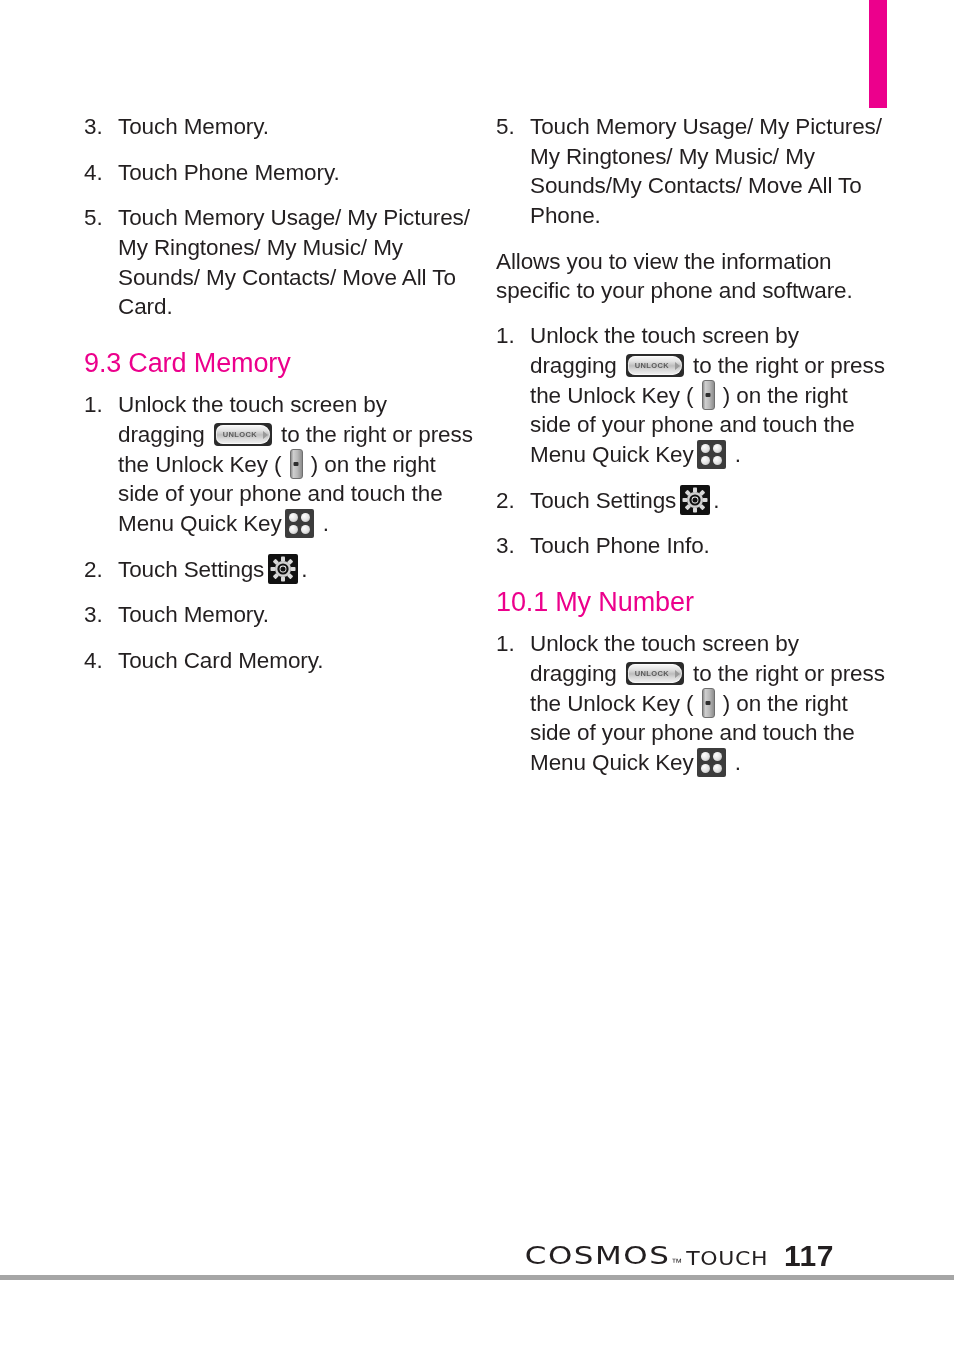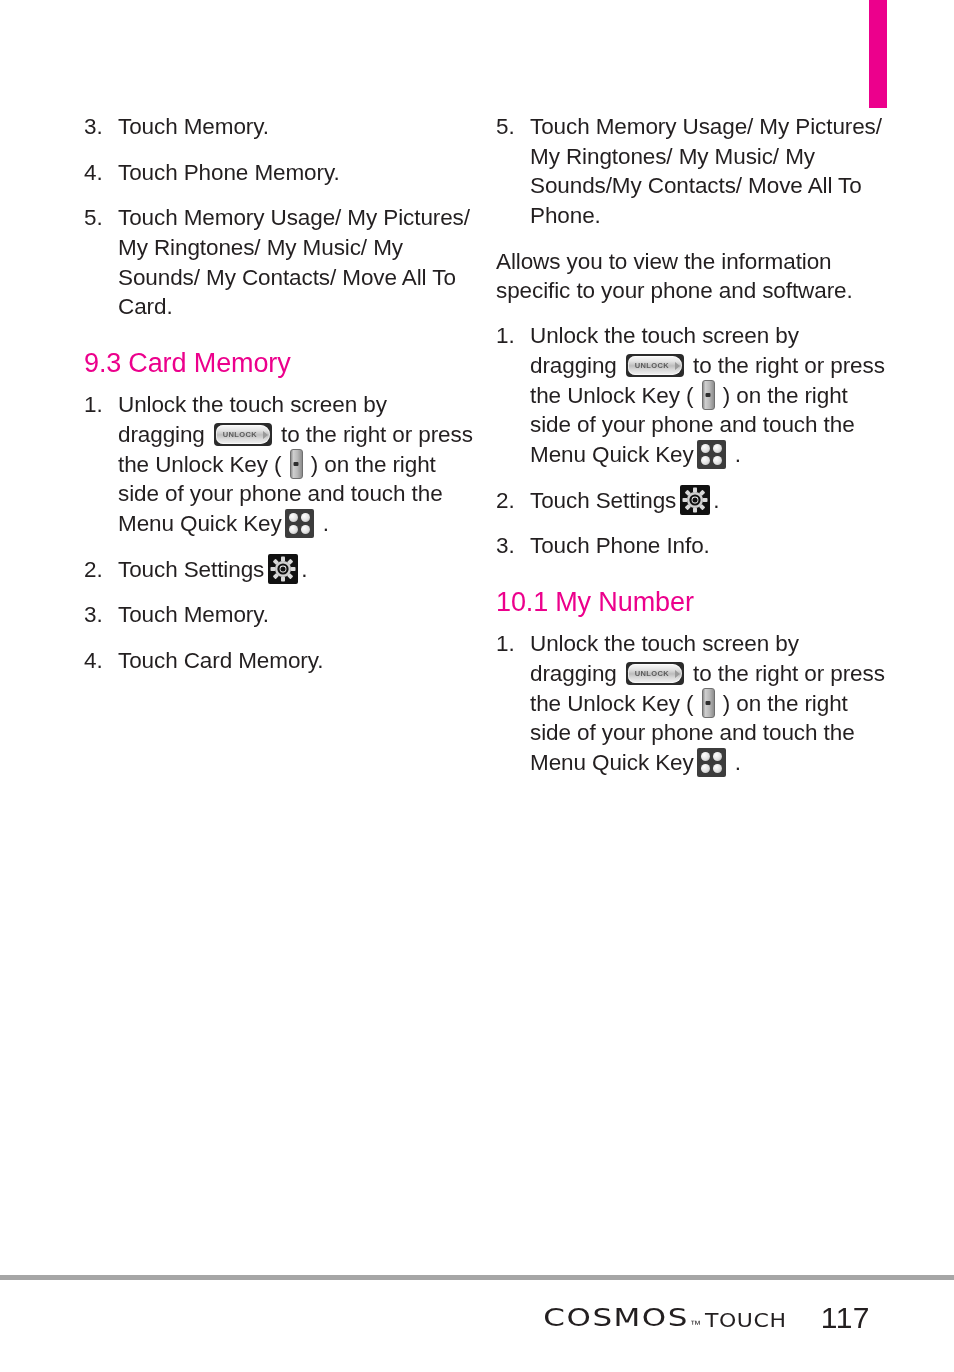--- a/index.html
+++ b/index.html
@@ -207,27 +207,27 @@
     position: absolute;
     left: 0;
     top: 1275px;
     width: 954px;
     height: 5px;
     background: #a6a6a6;
   }
   .footer {
     position: absolute;
     left: 0;
-    top: 1292px;
+    top: 1223px;
     width: 954px;
     height: 50px;
     display: flex;
-    align-items: center;
+    align-items: flex-end;
     justify-content: flex-end;
-    padding-right: 84px;
+    padding-right: 120px;
     box-sizing: border-box;
   }
   .brand {
     display: flex;
     align-items: baseline;
     color: #231f20;
   }
   .brand .brand-cosmos {
     font-size: 31px;
     letter-spacing: 1.5px;
@@ -242,23 +242,23 @@
     margin-right: 4px;
   }
   .brand .brand-touch {
     font-size: 22px;
     letter-spacing: 0.6px;
     font-family: "DejaVu Sans", sans-serif;
     transform: scaleY(0.88);
   }
   .brand .page-number {
     font-size: 30px;
-    margin-left: 34px;
+    margin-left: 16px;
     letter-spacing: 0.5px;
-    font-weight: normal;
+    font-weight: bold;
   }
 </style>
 </head>
 <body>
 
 <div class="tab-marker"></div>
 
 <div class="page-body">
 
   <div class="column left">

